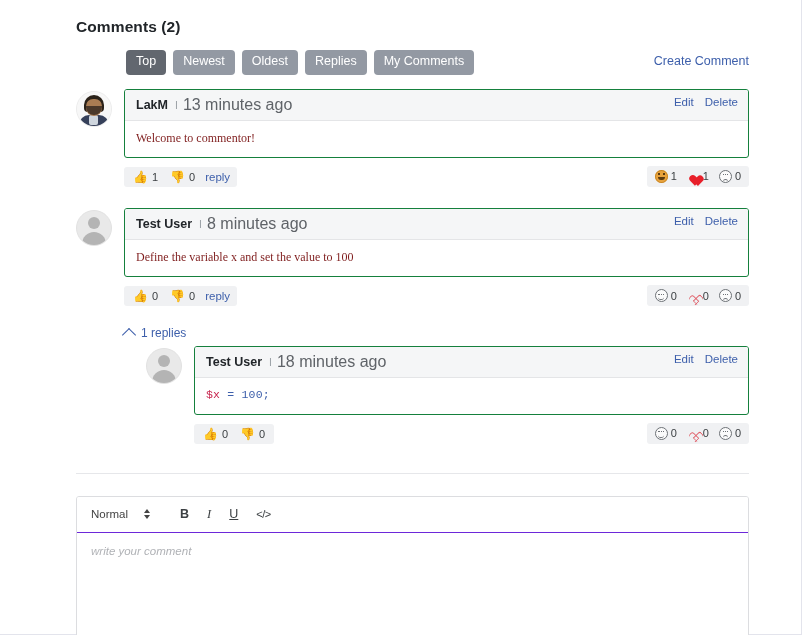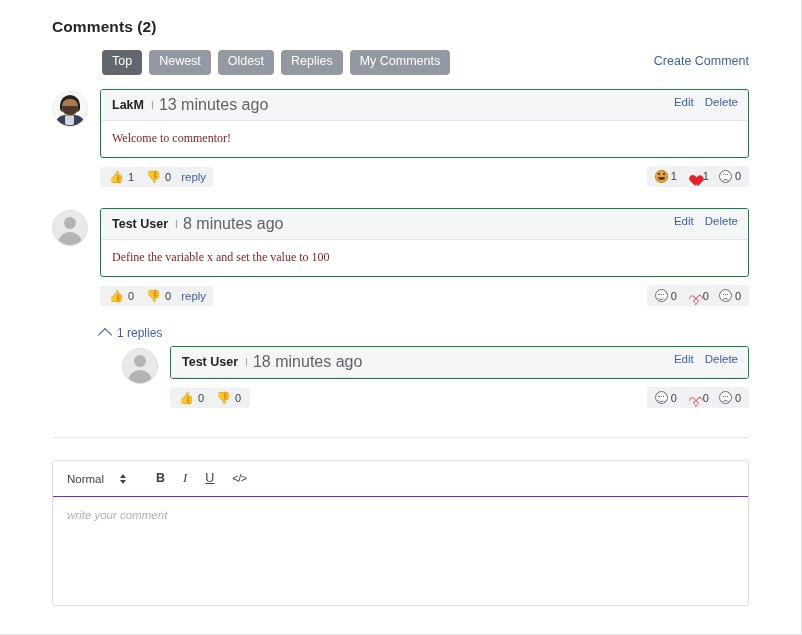--- a/index.html
+++ b/index.html
@@ -16,20 +16,21 @@
     -webkit-font-smoothing: antialiased;
   }
   .page {
     position: relative;
     width: 802px;
     height: 635px;
     box-sizing: border-box;
     background: #fff;
     border-right: 1px solid #e3e4ec;
     border-bottom: 1px solid #e3e4ec;
+    padding-left: 24px;
   }
   .wrap {
     padding: 18px 52px 0 52px;
     box-sizing: border-box;
   }
 
   
   .comments-title {
     font-size: 15.5px;
     font-weight: bold;
@@ -597,20 +598,21 @@
         <div class="comment-card">
           <div class="comment-head">
             <span class="author">Test User</span>
             <span class="meta-sep">I</span>
             <span class="timestamp">18 minutes ago</span>
             <span class="head-actions">
               <a>Edit</a>
               <a>Delete</a>
             </span>
           </div>
+          <div class="comment-body code"><span>$x</span><span class="tok-blue"> = 100;</span></div>
         </div>
         <div class="action-bar">
           <span class="vote-group">
             <button class="vote-btn">
               <span class="glyph outline">👍</span>
               <span>0</span>
             </button>
             <button class="vote-btn">
               <span class="glyph outline">👎</span>
               <span>0</span>

